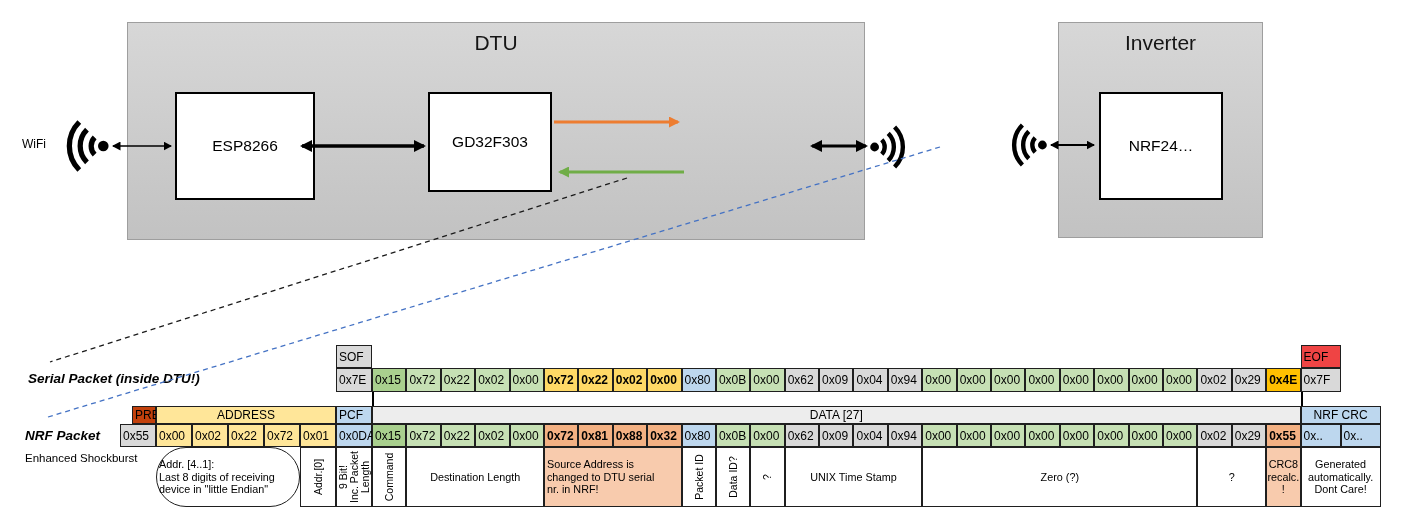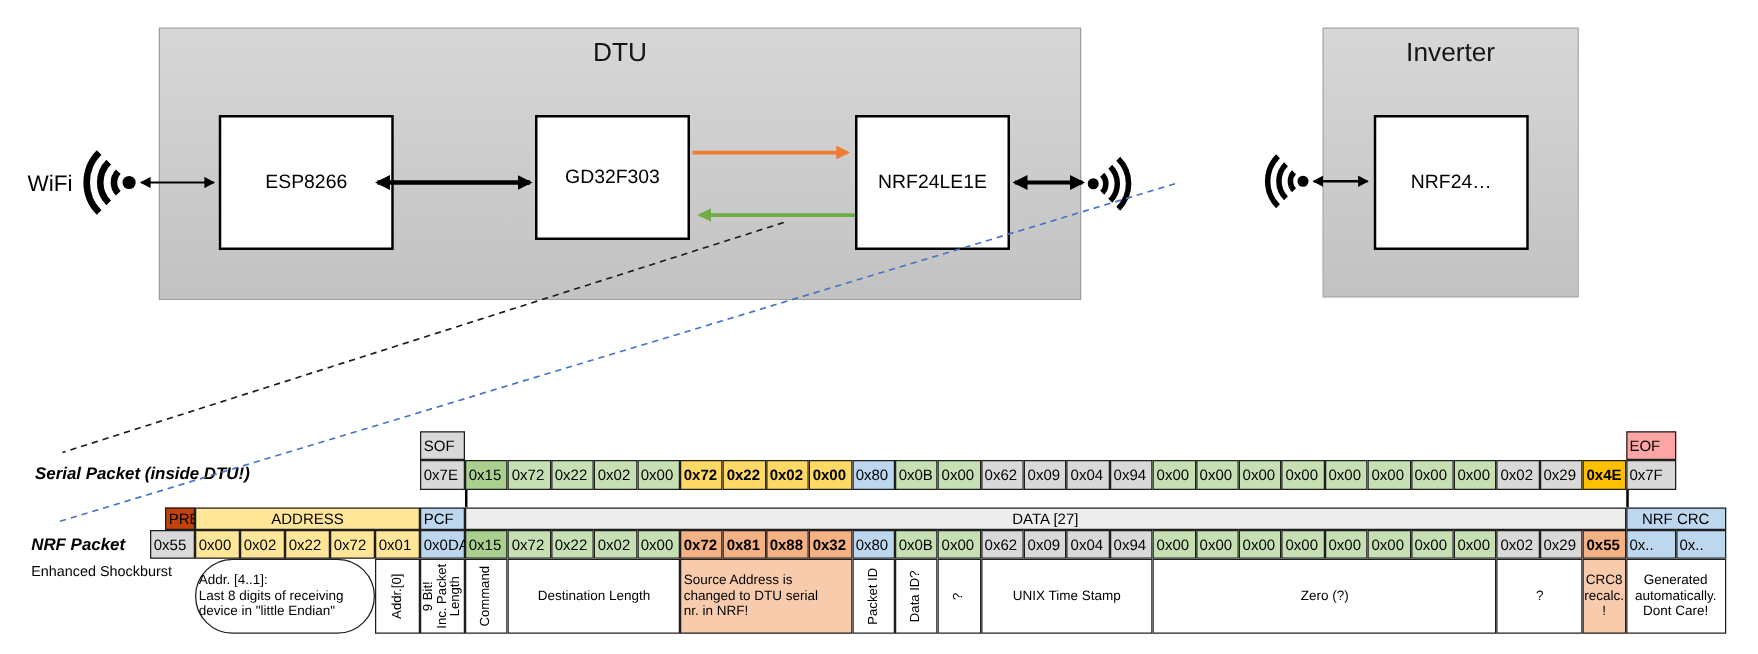--- a/index.html
+++ b/index.html
@@ -3,21 +3,21 @@
 <meta charset="utf-8">
 <style>
   html,body{margin:0;padding:0;background:#fff;}
   .stage{position:relative;width:1406px;height:523px;background:#fff;
          font-family:"Liberation Sans",sans-serif;overflow:hidden;color:#000;}
   .graybox{position:absolute;background:linear-gradient(180deg,#d7d7d7,#c2c2c2);
            border:1px solid #9e9e9e;box-sizing:border-box;}
   .gtitle{position:absolute;left:0;right:0;top:8px;text-align:center;font-size:21px;color:#151515;}
   .comp{position:absolute;background:#fff;border:2.5px solid #000;box-sizing:border-box;
         display:flex;align-items:center;justify-content:center;font-size:15.5px;}
-  .wifi-label{position:absolute;left:22px;top:137px;font-size:18px;}
+  .wifi-label{position:absolute;left:22px;top:137px;font-size:12px;}
   .wifi{position:absolute;}
   .mirror{transform:scaleX(-1);}
   #overlay{position:absolute;left:0;top:0;width:1406px;height:523px;pointer-events:none;z-index:5;}
   .ptable{position:absolute;left:120px;top:345px;display:grid;z-index:2;
           grid-template-columns:repeat(6,36px) 36px repeat(27,34.4px) repeat(2,40px);
           grid-template-rows:23px 24px 14px 18px 23px 60px;}
   .cell{border:1px solid #1f1f1f;background:#fff;font-size:12px;display:flex;align-items:center;
         padding-left:2px;box-sizing:border-box;position:relative;line-height:1;}
   .cell.center{justify-content:center;padding-left:0;}
   .cell.ann{font-size:10.8px;line-height:12.5px;white-space:pre-line;padding:1px 2px;}
@@ -41,23 +41,20 @@
   <div class="graybox" style="left:1058px;top:22px;width:205px;height:216px;">
     <div class="gtitle">Inverter</div>
   </div>
 
   <div class="comp" style="left:175px;top:92px;width:140px;height:108px;">
     <span>ESP8266</span>
   </div>
   <div class="comp" style="left:428px;top:92px;width:124px;height:100px;">
     <span>GD32F303</span>
   </div>
-  <div class="comp" style="left:684px;top:92px;width:124px;height:108px;">
-    <span>NRF24LE1E</span>
-  </div>
   <div class="comp" style="left:1099px;top:92px;width:124px;height:108px;">
     <span>NRF24…</span>
   </div>
 
   <div class="wifi-label">WiFi</div>
 
   <svg class="wifi" style="left:62px;top:114px;" width="48" height="64" viewBox="0 0 50 66">
     <g fill="none" stroke="#000" stroke-width="5.5">
       <path d="M 34 24 A 13 13 0 0 0 34 42"></path>
       <path d="M 26 16 A 24 24 0 0 0 26 50"></path>
@@ -81,21 +78,21 @@
     </g>
     <circle cx="43" cy="33" r="5.5" fill="#000"></circle>
   </svg>
 
   <div class="plabel" style="left:28px;top:371px;">Serial Packet (inside DTU!)</div>
   <div class="plabel" style="left:25px;top:428px;">NRF Packet</div>
   <div class="sublabel" style="left:25px;top:452px;">Enhanced Shockburst</div>
 
   <div class="ptable">
       <div class="cell" style="grid-area: 1 / 7; background: rgb(217, 217, 217);">SOF</div>
-      <div class="cell" style="grid-area: 1 / 35; background: #fca5a5;">EOF</div>
+      <div class="cell" style="grid-area: 1 / 35; background: #ef4444;">EOF</div>
       <div class="cell" style="grid-area: 2 / 7; background: rgb(217, 217, 217);">0x7E</div>
       <div class="cell" style="grid-area: 2 / 8; background: rgb(169, 208, 142);">0x15</div>
       <div class="cell" style="grid-area: 2 / 9; background: rgb(198, 224, 180);">0x72</div>
       <div class="cell" style="grid-area: 2 / 10; background: rgb(198, 224, 180);">0x22</div>
       <div class="cell" style="grid-area: 2 / 11; background: rgb(198, 224, 180);">0x02</div>
       <div class="cell" style="grid-area: 2 / 12; background: rgb(198, 224, 180);">0x00</div>
       <div class="cell" style="grid-area: 2 / 13; background: rgb(255, 217, 102); font-weight: bold;">0x72</div>
       <div class="cell" style="grid-area: 2 / 14; background: rgb(255, 217, 102); font-weight: bold;">0x22</div>
       <div class="cell" style="grid-area: 2 / 15; background: rgb(255, 217, 102); font-weight: bold;">0x02</div>
       <div class="cell" style="grid-area: 2 / 16; background: rgb(255, 217, 102); font-weight: bold;">0x00</div>

